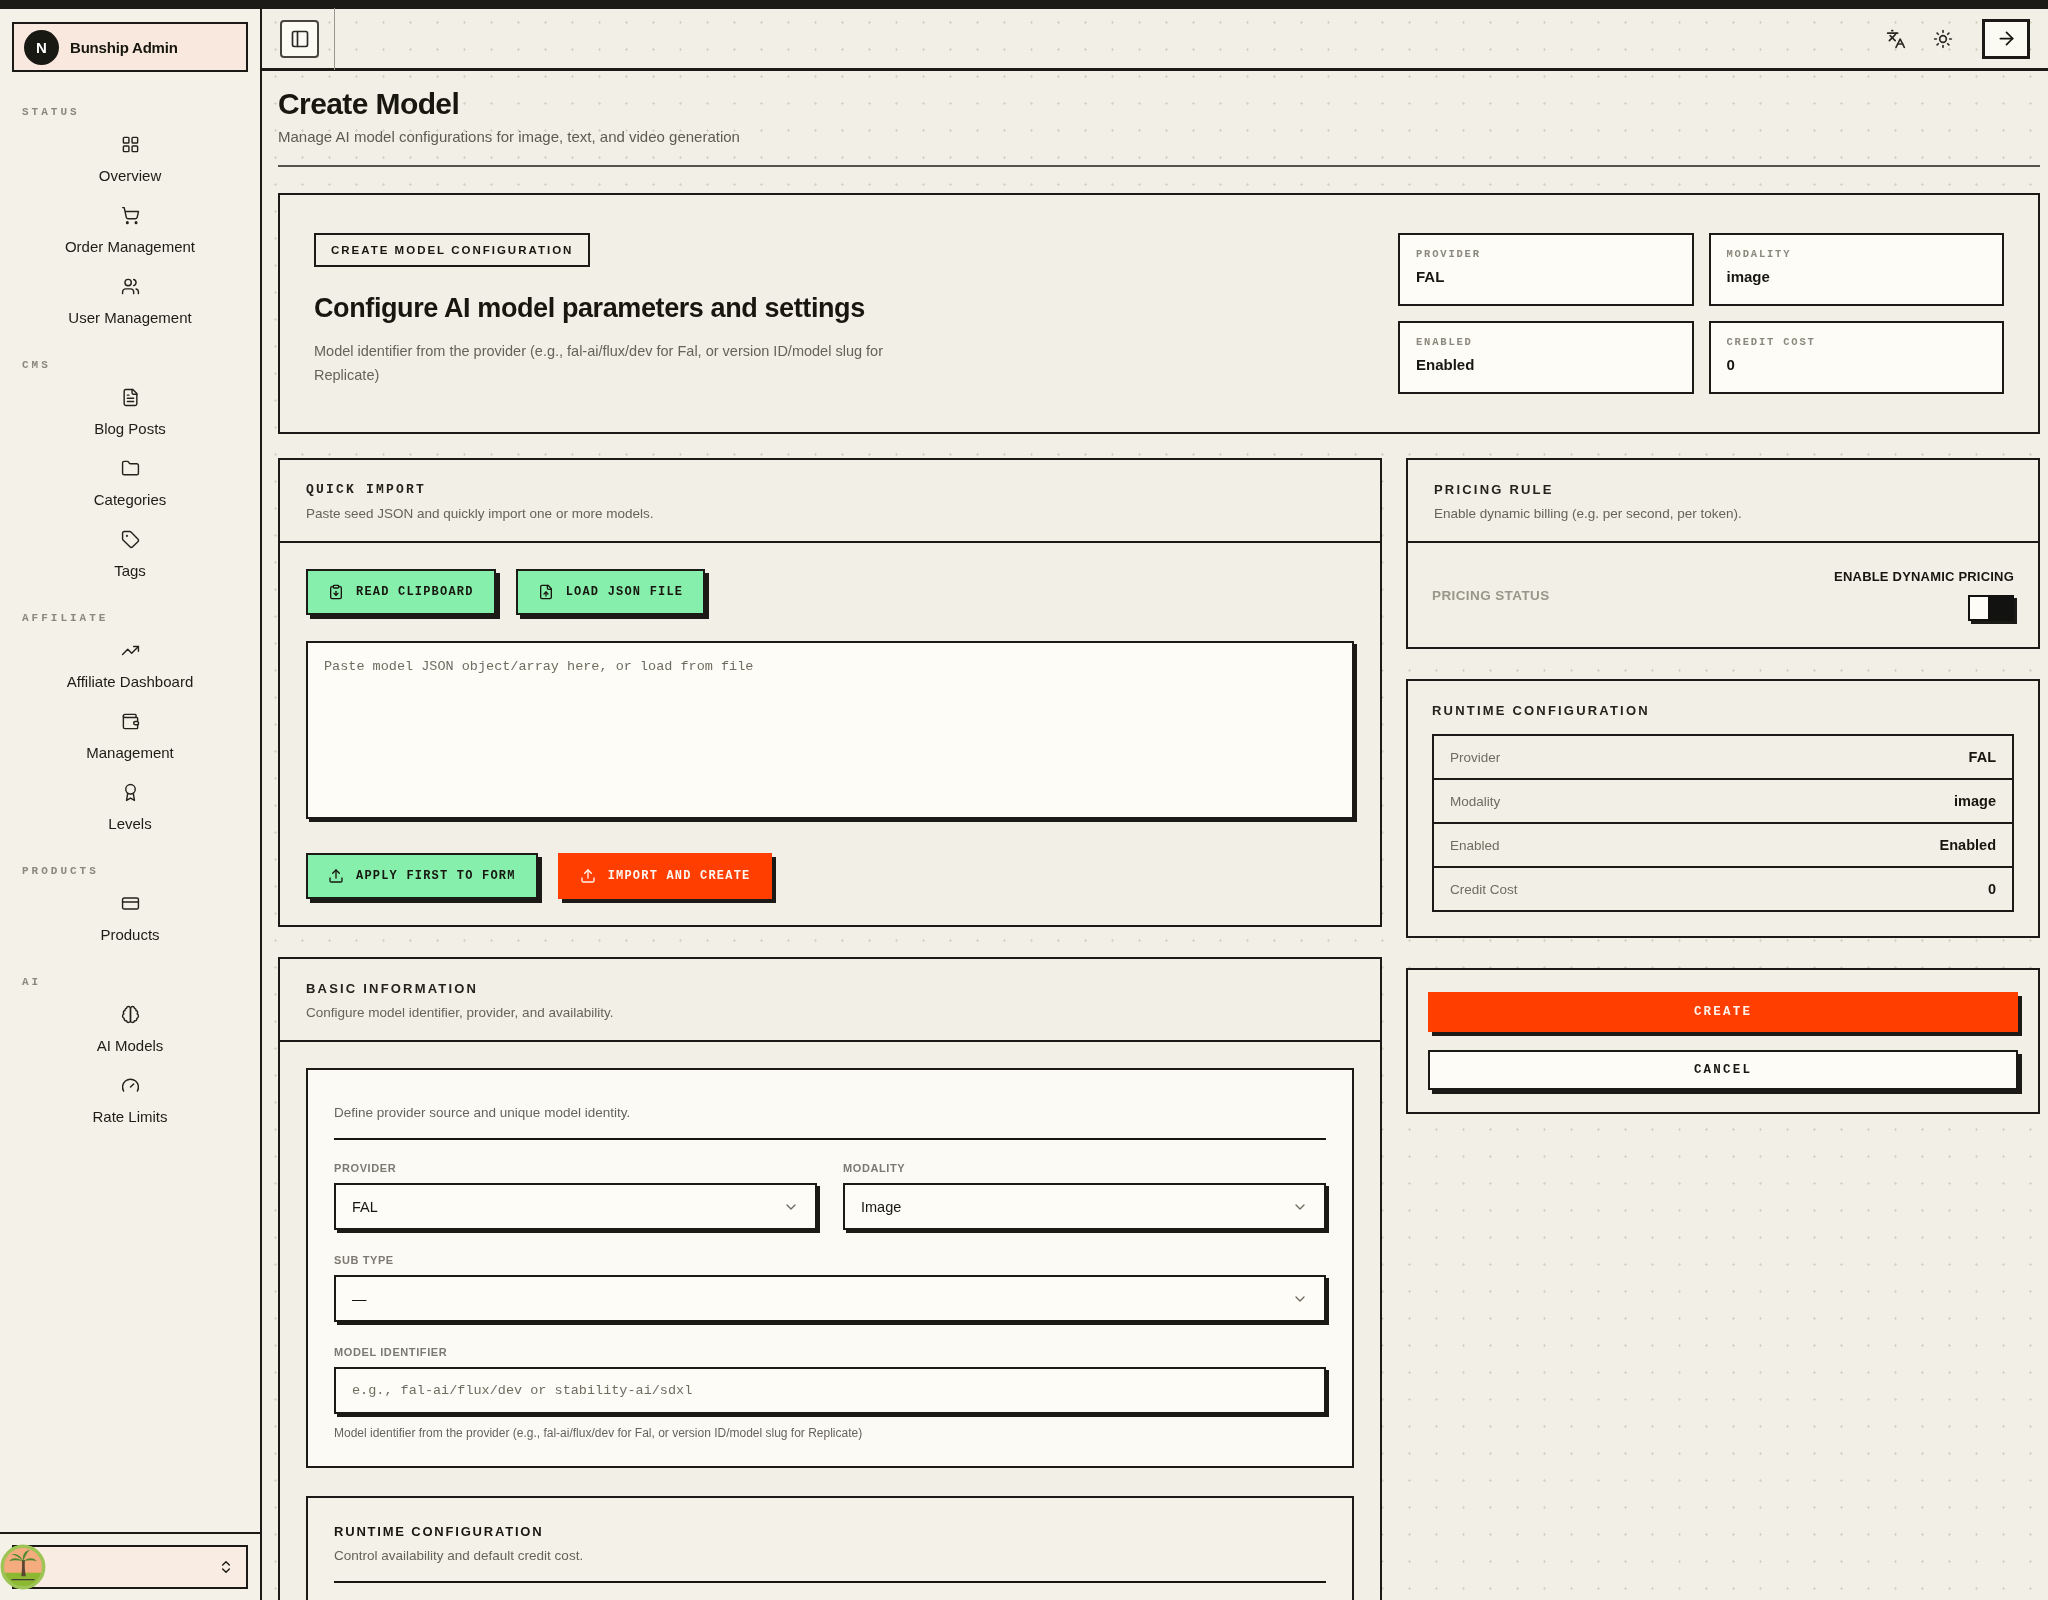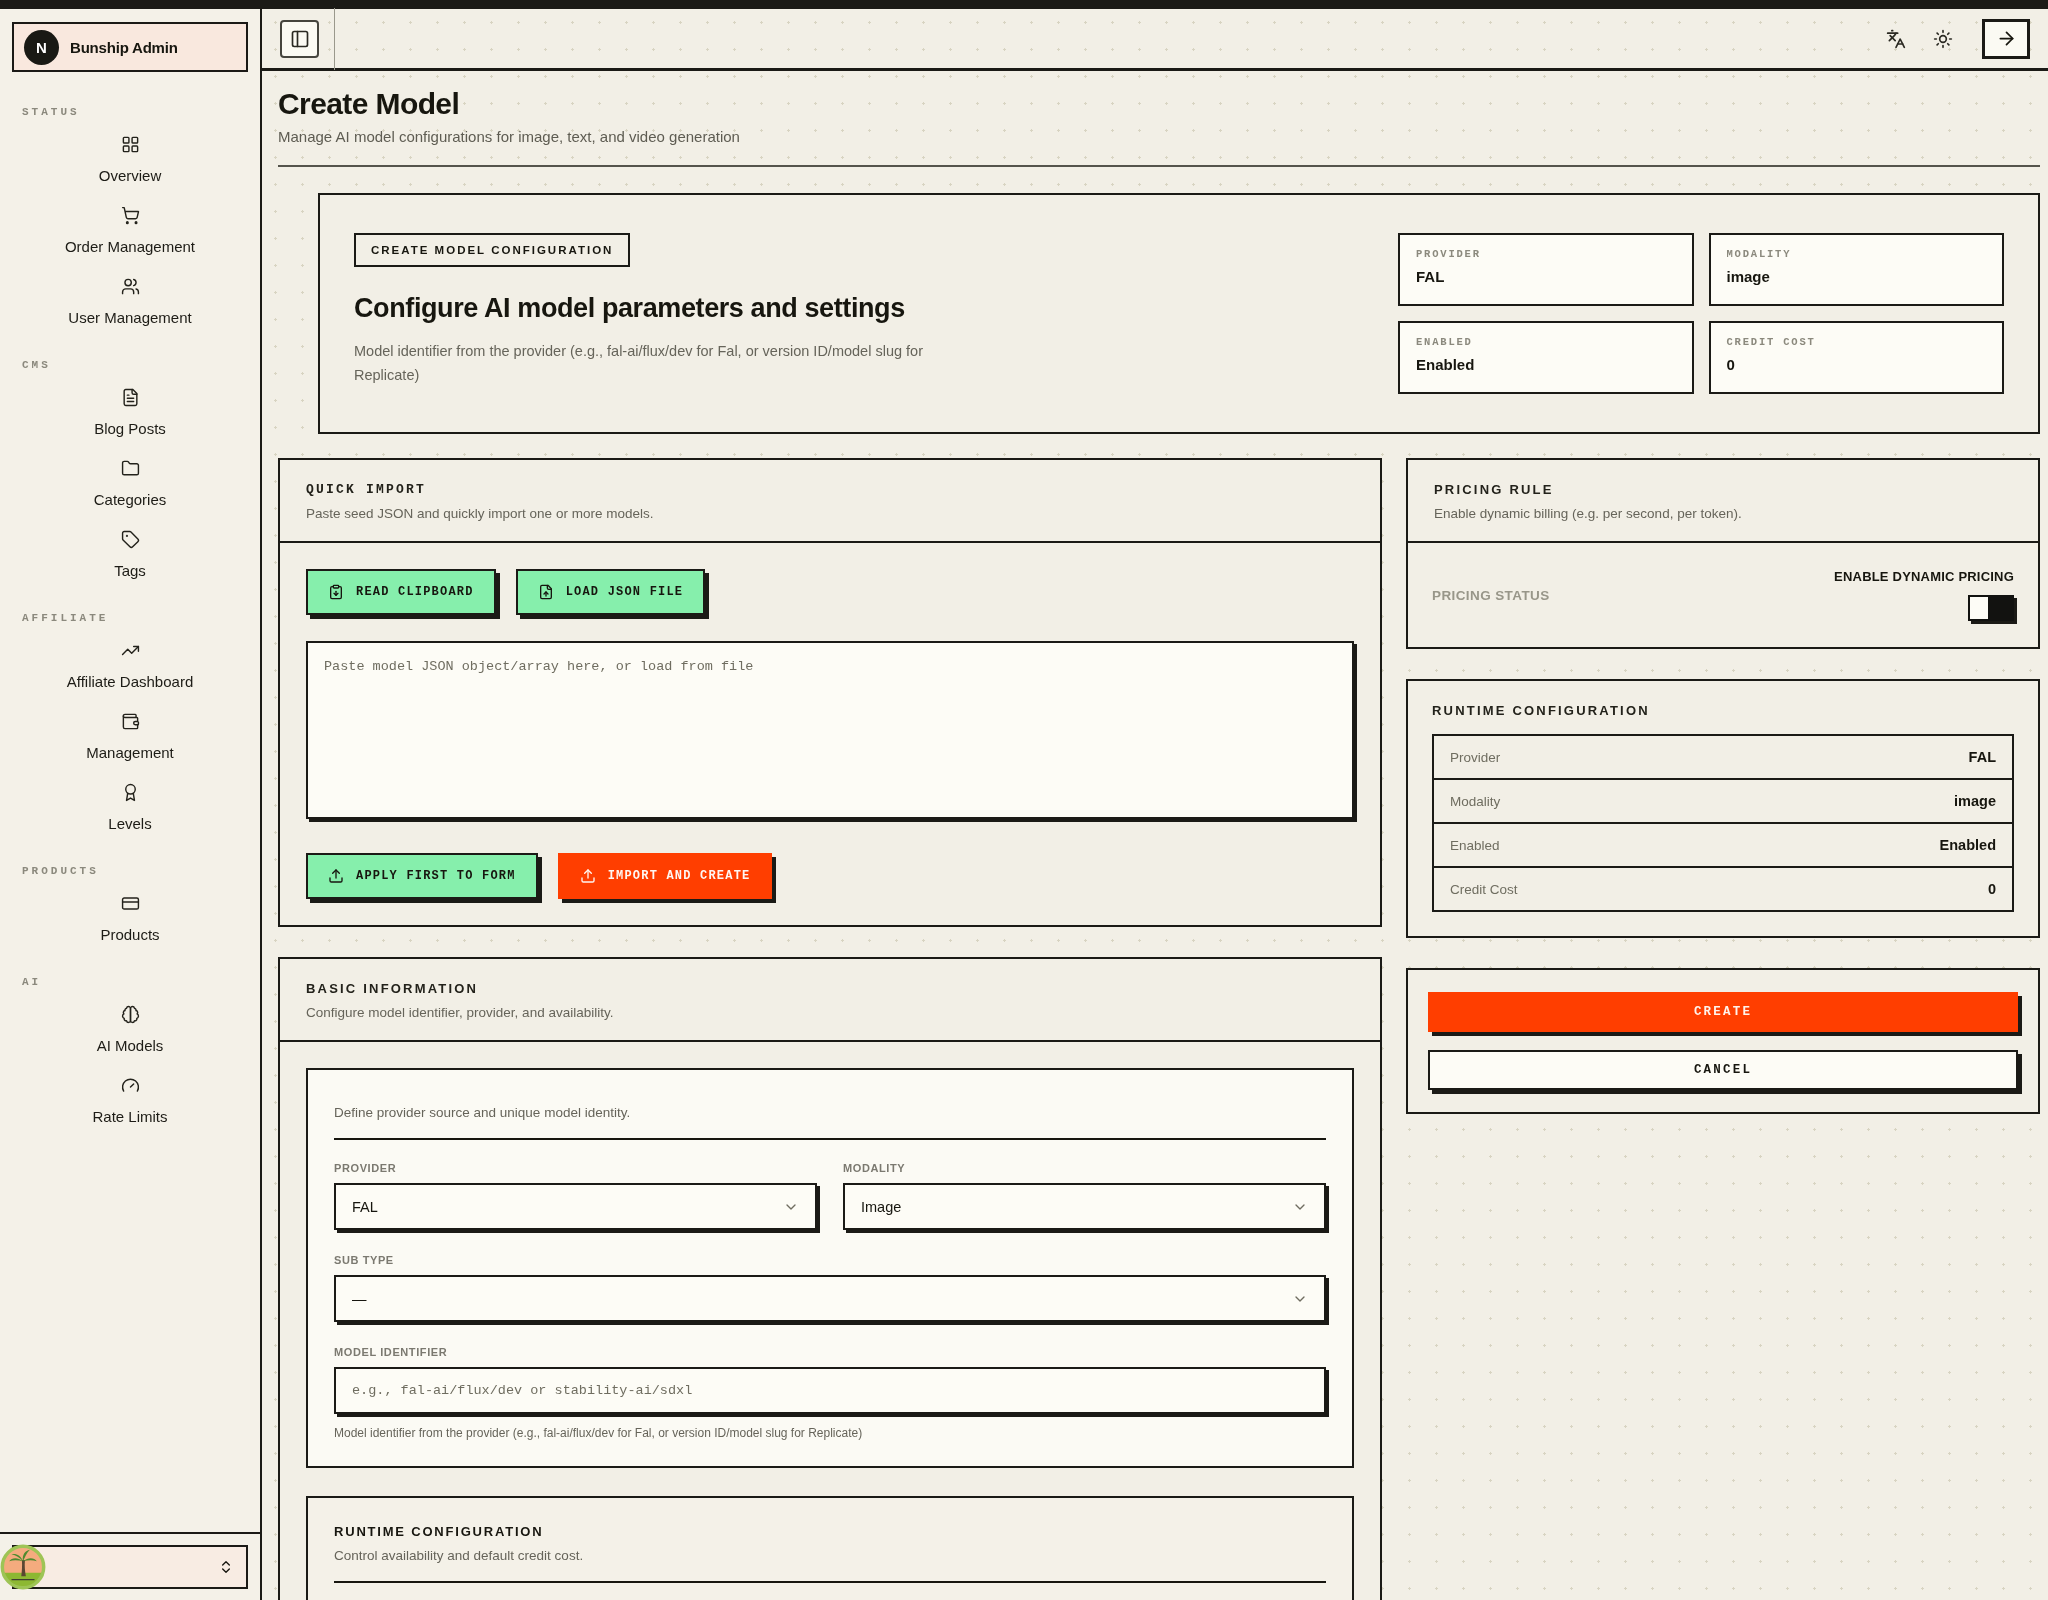--- a/index.html
+++ b/index.html
@@ -83,21 +83,21 @@
   .title-divider { margin-top:20px; border-bottom:2px solid #55544c; }
 
   .grid { margin-top:26px; display:grid; grid-template-columns:1fr 634px; gap:24px; align-items:start; }
   .card { border:2px solid #1b1a16; background:#f2efe6; }
   .card-head { padding:22px 26px 20px 26px; border-bottom:2px solid #1b1a16; }
   .card-title { font-size:13px; font-weight:bold; letter-spacing:2.2px; color:#23221b; }
   .card-desc { margin-top:9px; font-size:13.5px; color:#66645a; }
   .card-body { padding:26px; }
 
   
-  .hero { grid-column:1 / 3; display:flex; justify-content:space-between; gap:40px; padding:38px 34px;margin-left:40px; }
+  .hero { grid-column:1 / 3; display:flex; justify-content:space-between; gap:40px; padding:38px 34px; }
   .hero-badge {
     display:inline-block; border:2px solid #1b1a16; padding:9px 15px;
     font-size:11.5px; font-weight:bold; letter-spacing:2px; background:#f2efe6;
   }
   .hero-heading { margin-top:26px; font-size:27px; font-weight:800; letter-spacing:-0.4px; }
   .hero-desc { margin-top:16px; font-size:14.5px; color:#66645a; max-width:590px; line-height:1.65; }
   .stats { width:606px; display:grid; grid-template-columns:1fr 1fr; gap:15px; align-content:start; }
   .stat-box { border:2px solid #1b1a16; background:#fdfcf6; padding:13px 16px; height:73px; }
   .stat-label { font-size:10.5px; font-weight:bold; letter-spacing:1.8px; color:#8b897d; }
   .stat-value { margin-top:8px; font-size:15px; font-weight:bold; }

